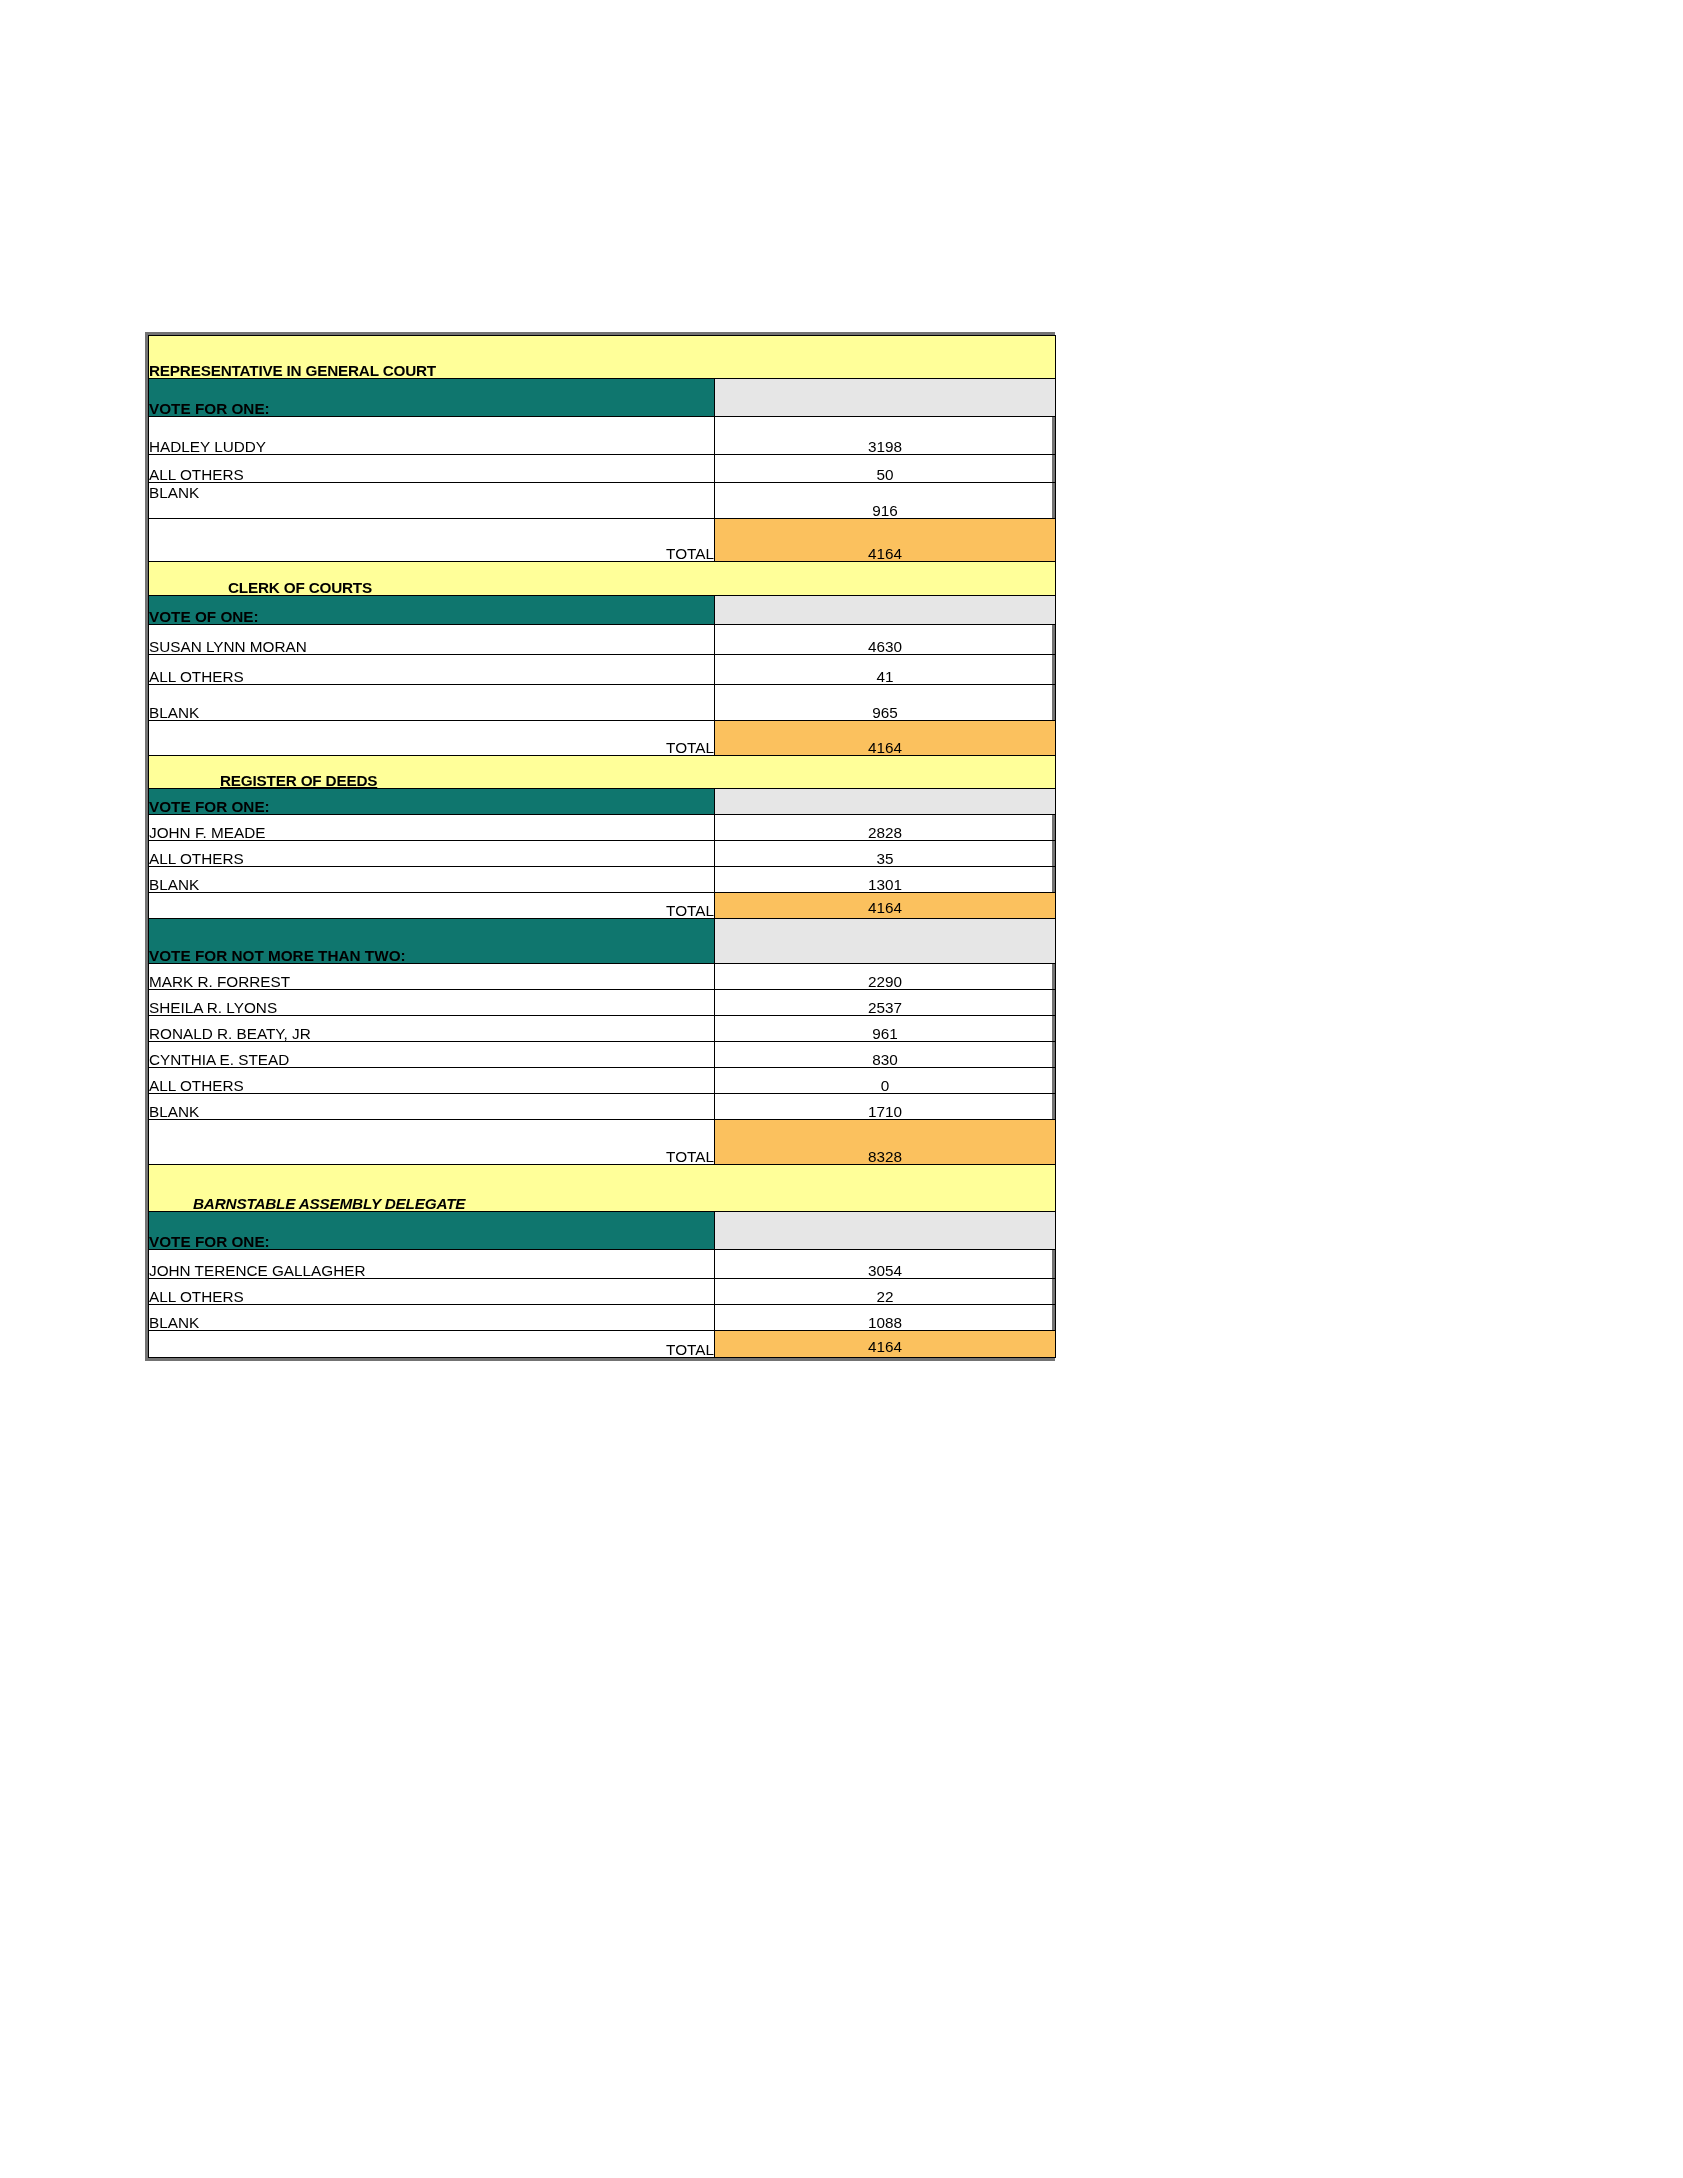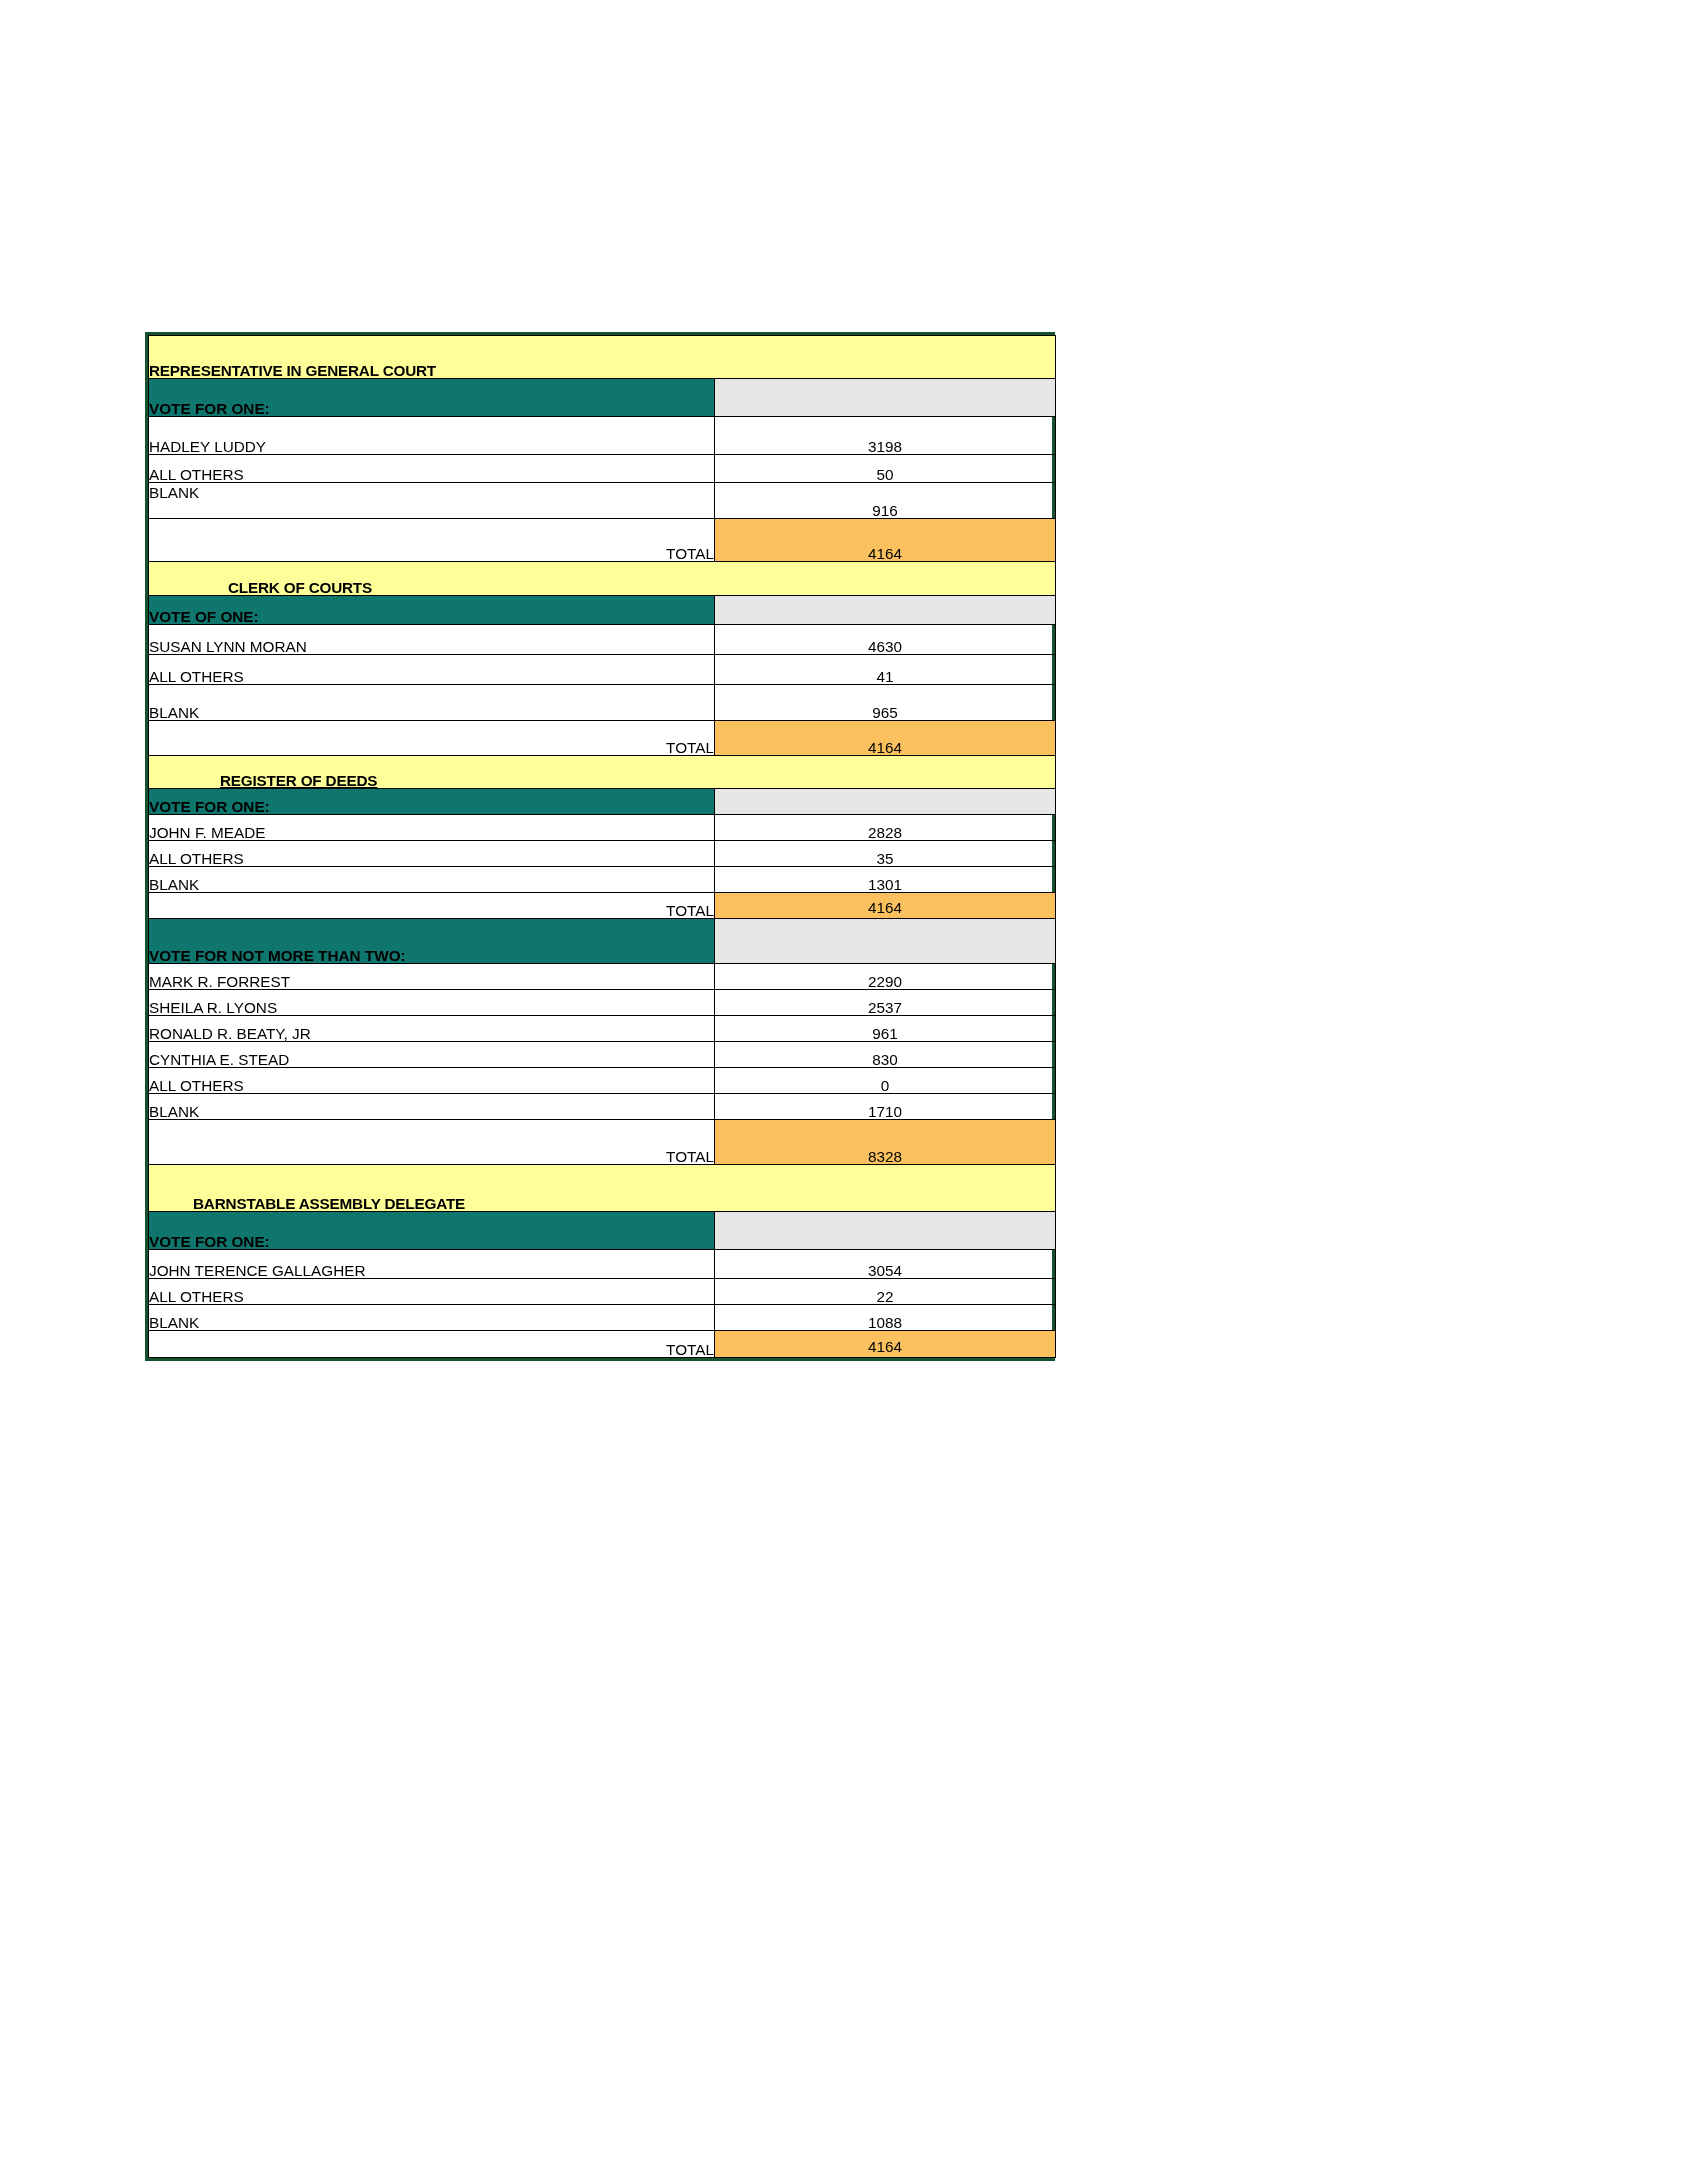--- a/index.html
+++ b/index.html
@@ -13,21 +13,21 @@
     position: relative;
     font-family: "Liberation Sans", sans-serif;
     -webkit-font-smoothing: none;
   }
 
   #sheet {
     position: absolute;
     left: 145px;
     top: 332px;
     width: 910px;
-    border: 3px solid #14532d;
+    border: 3px solid #737373;
     box-sizing: border-box;
     background: #ffffff;
   }
 
   table.results {
     width: 100%;
     border-collapse: collapse;
     table-layout: fixed;
   }
 
@@ -220,21 +220,21 @@
       <tr>
         <td class="cand-name" style="height:25px;">BLANK</td>
         <td class="cand-votes">1710</td>
       </tr>
       <tr>
         <td class="total-label" style="height:44px;">TOTAL</td>
         <td class="total-votes">8328</td>
       </tr>
 
       <tr>
-        <td class="contest-title indent4" colspan="2" style="height:46px;">BARNSTABLE ASSEMBLY DELEGATE</td>
+        <td class="contest-title indent4" colspan="2" style="height:46px;font-style:italic;">BARNSTABLE ASSEMBLY DELEGATE</td>
       </tr>
       <tr>
         <td class="vote-instruction" style="height:37px;">VOTE FOR ONE:</td>
         <td class="vote-instruction-blank"></td>
       </tr>
       <tr>
         <td class="cand-name" style="height:28px;">JOHN TERENCE GALLAGHER</td>
         <td class="cand-votes">3054</td>
       </tr>
       <tr>

